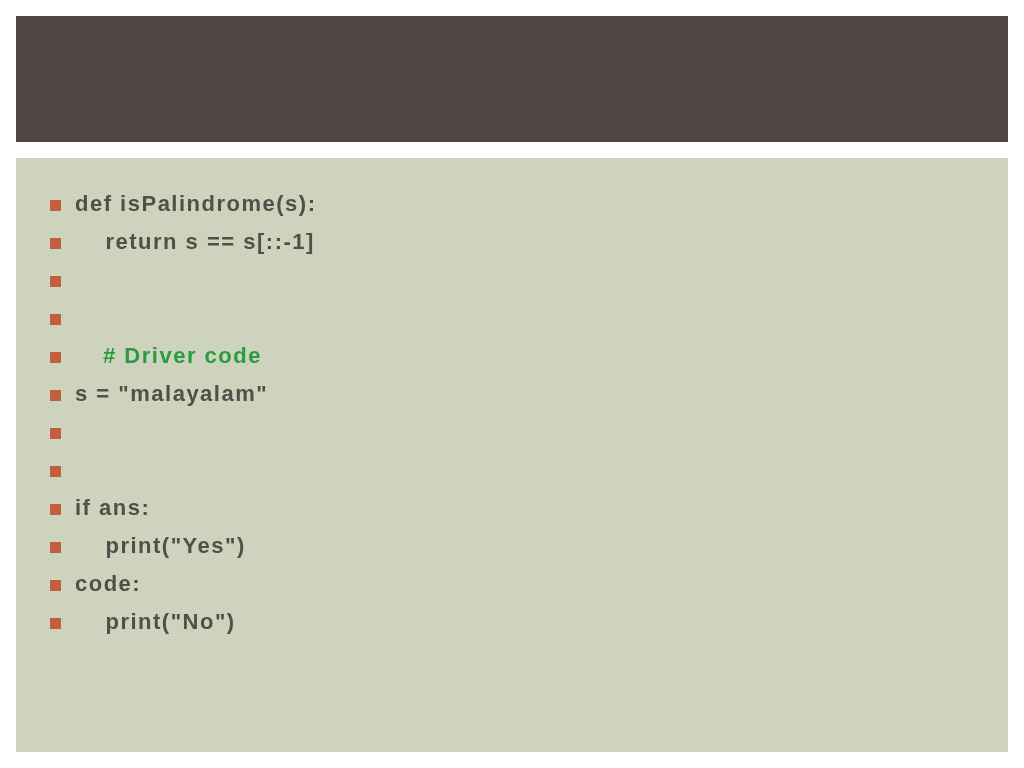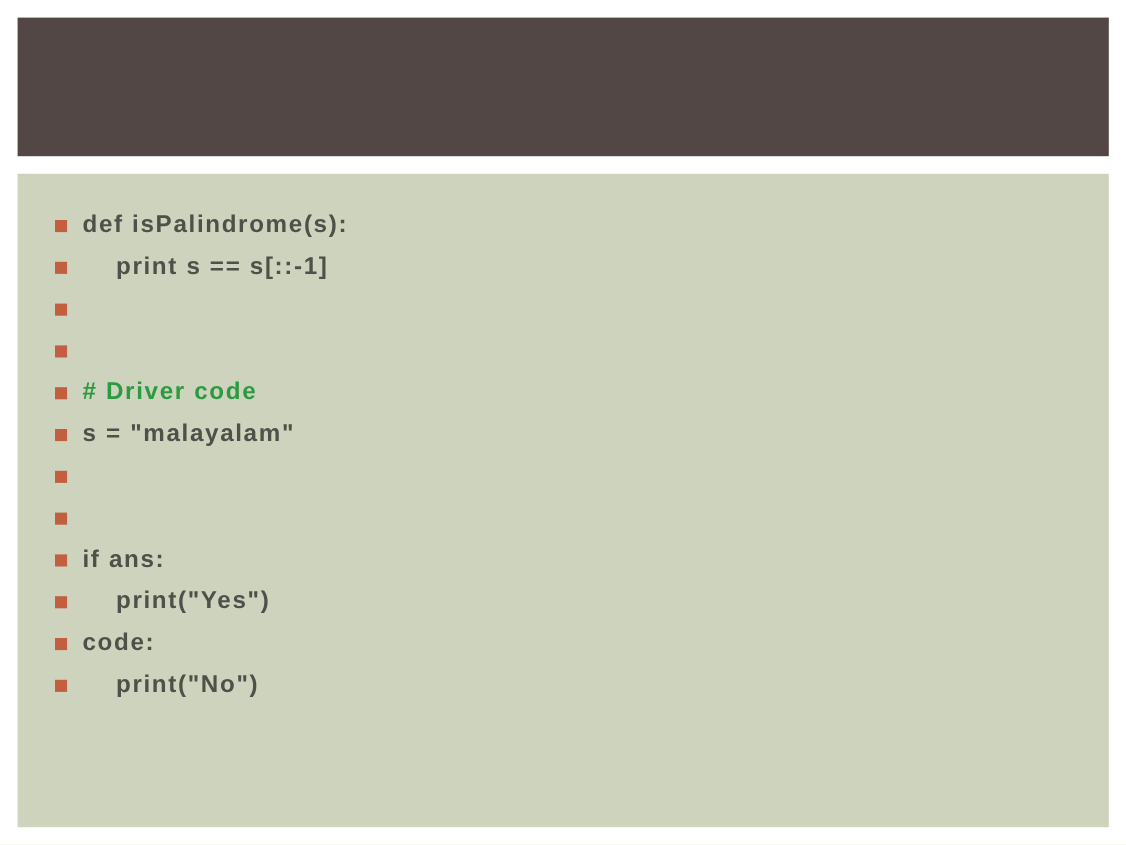--- a/index.html
+++ b/index.html
@@ -49,37 +49,38 @@
   }
   .line-text {
     font-size: 22px;
     font-weight: bold;
     letter-spacing: 1.5px;
     color: #4f5049;
     white-space: pre;
   }
   .comment {
     color: #2a9b3f;
+    margin-left: 28px;
   }
 </style>
 </head>
 <body>
 
 <div class="slide">
   <div class="header-bar"></div>
   <div class="content-area">
 
     <div class="code-line">
       <div class="bullet"></div>
       <span class="line-text">def isPalindrome(s):</span>
     </div>
 
     <div class="code-line">
       <div class="bullet"></div>
-      <span class="line-text">    print s == s[::-1]</span>
+      <span class="line-text">    return s == s[::-1]</span>
     </div>
 
     <div class="code-line">
       <div class="bullet"></div>
       <span class="line-text"></span>
     </div>
 
     <div class="code-line">
       <div class="bullet"></div>
       <span class="line-text"></span>

